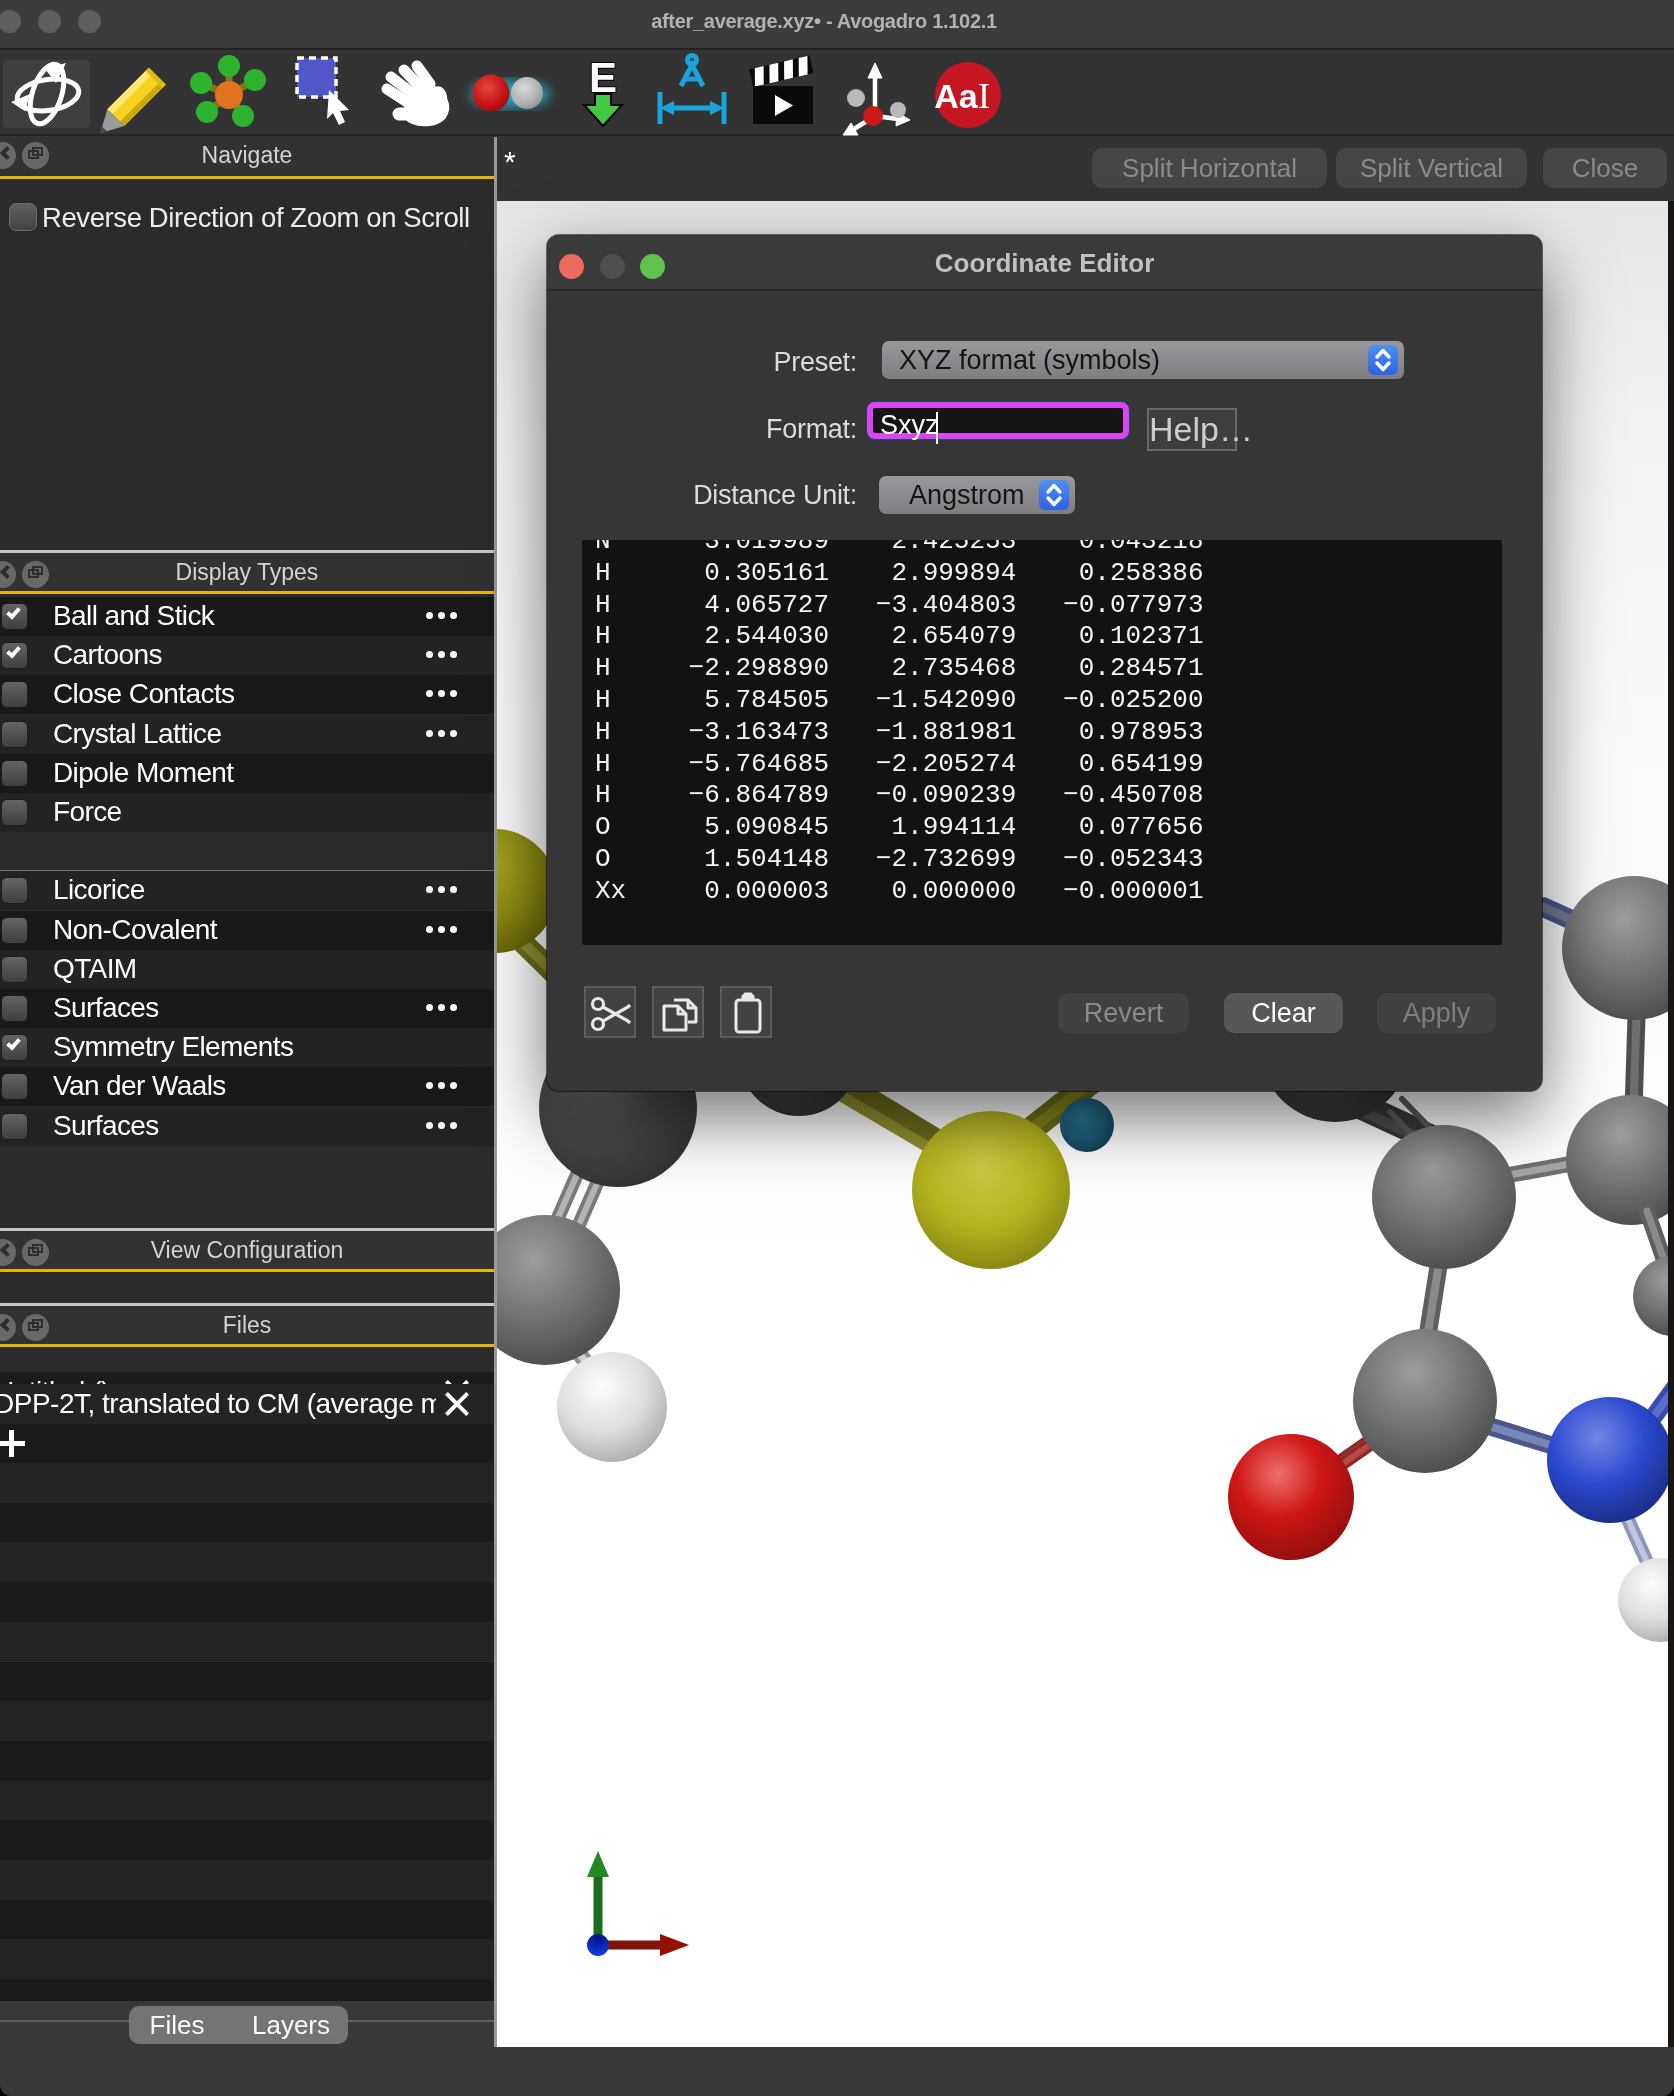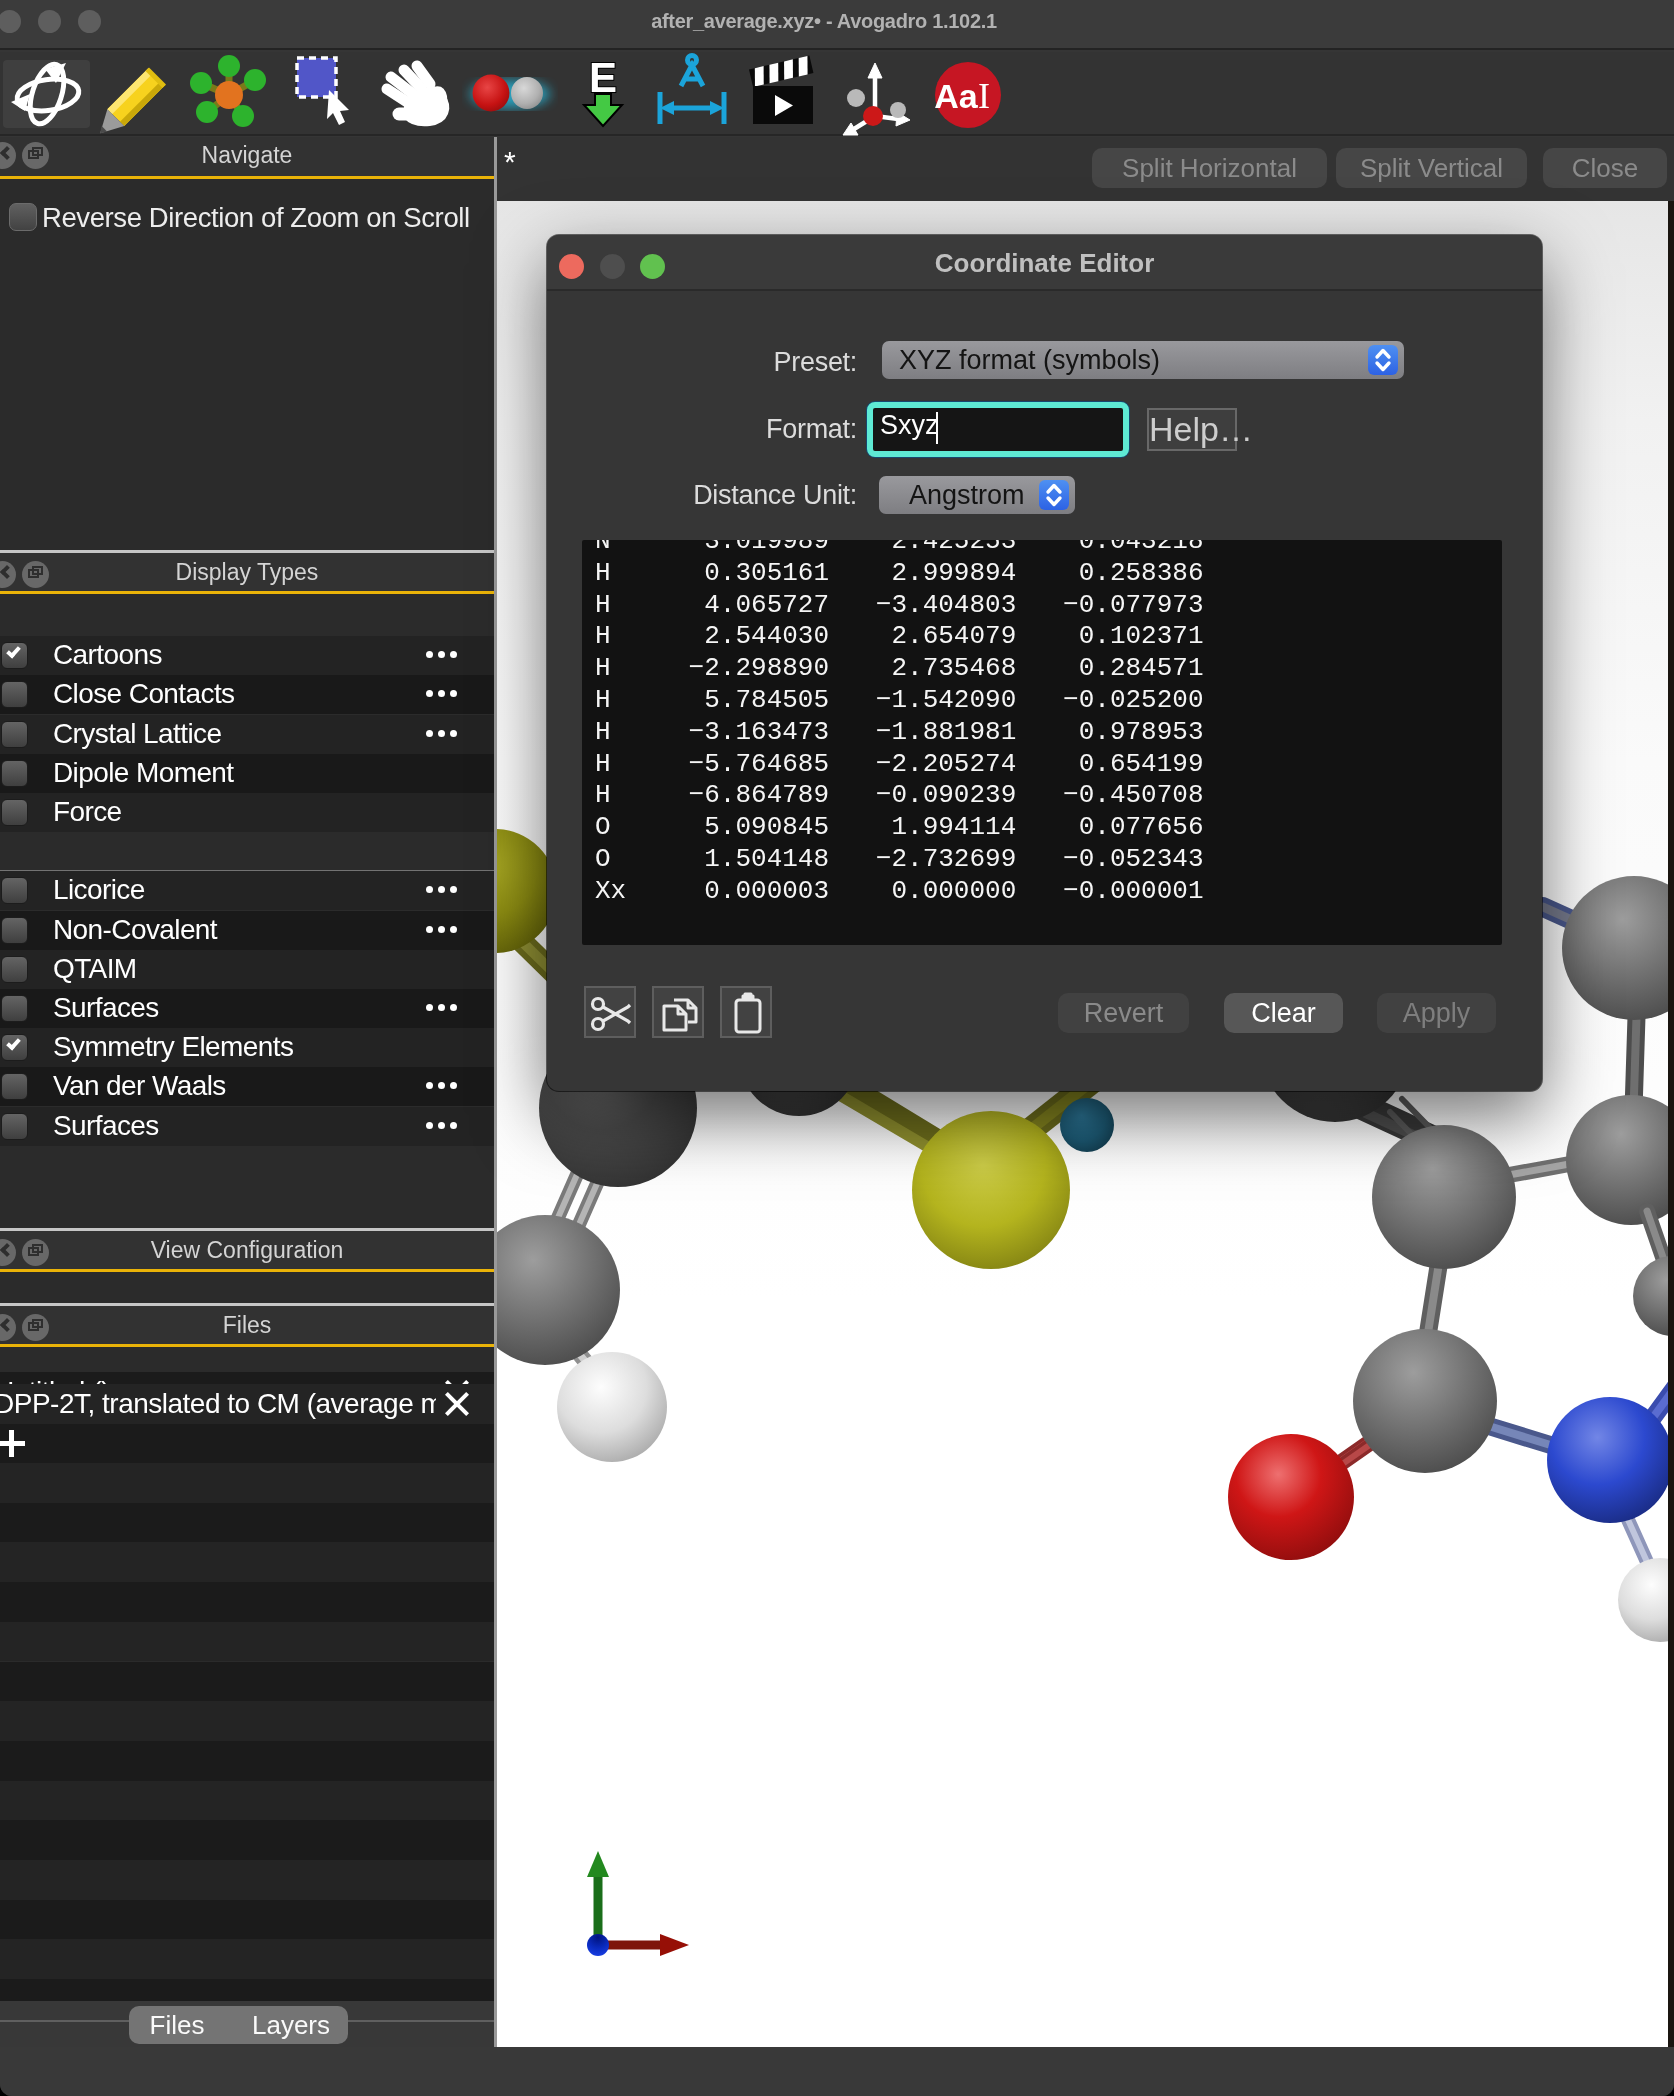--- a/index.html
+++ b/index.html
@@ -29,21 +29,21 @@
   #bottombar { position:absolute; left:0; top:2047px; width:1674px; height:49px; background:#393939; }
 
   
   #dialog { position:absolute; left:547px; top:235px; width:995px; height:856px; background:#363636; border-radius:12px; box-shadow:0 26px 70px rgba(0,0,0,0.55), 0 0 0 1px rgba(0,0,0,0.55); }
   #dtitle { position:absolute; left:0; top:0; width:995px; height:56px; background:#3a3a3a; border-radius:12px 12px 0 0; border-bottom:2px solid #2a2a2a; color:#c0c0c0; font-weight:bold; font-size:26px; text-align:center; line-height:56px; }
   .dlight { position:absolute; top:19px; width:25px; height:25px; border-radius:50%; }
   .dlabel { position:absolute; color:#dcdcdc; font-size:27px; text-align:right; letter-spacing:-0.3px; }
   .popup { position:absolute; background:linear-gradient(#99999d,#7e7e82); border-radius:7px; color:#141414; font-size:27px; }
   .popbtn { position:absolute; top:4px; width:30px; height:30px; border-radius:6px; background:linear-gradient(#4e90f2,#2d62e4); }
   #helpbtn { position:absolute; left:600px; top:173px; width:90px; height:43px; background:#3e3e3e; border:2px solid #686868; color:#cdcdcd; font-size:34px; text-align:center; line-height:39px; }
-  #fring { position:absolute; left:320px; top:167px; width:262px; height:55px; border:6px solid #5eead4; background:#151515; border-radius:8px; box-shadow:0 0 0 1px #17486f; }
+  #fring { position:absolute; left:320px; top:167px; width:262px; height:37px; border:6px solid #d946ef; background:#151515; border-radius:8px; box-shadow:0 0 0 1px #17486f; }
   #coordbox { position:absolute; left:35px; top:305px; width:920px; height:405px; background:#121212; overflow:hidden; border-radius:2px; }
   #coords { position:absolute; left:13px; top:-14px; font-family:"Liberation Mono", monospace; font-size:26px; line-height:31.8px; color:#f5f5f5; white-space:pre; }
   .icobtn { position:absolute; top:751px; width:52px; height:52px; background:#424242; border:2px solid #5e5e5e; }
   .dbtn { position:absolute; top:758px; height:40px; border-radius:10px; font-size:27px; text-align:center; line-height:40px; }
 </style></head>
 <body>
 <div id="win">
   <div id="titlebar">
     <div class="tl" style="left:-2px;"></div>
     <div class="tl" style="left:38px;"></div>
@@ -157,20 +157,31 @@
           <div style="position:absolute;left:10px;top:5px;width:11px;height:9px;border:2.5px solid #2e2e2e;"></div>
         </div></div>
       <div style="position:absolute;left:9px;top:66px;width:28px;height:28px;border-radius:7px;background:linear-gradient(#606060,#424242);border:1px solid #6b6b6b;"></div>
       <div style="position:absolute;left:42px;top:65px;font-size:27.5px;color:#ededed;letter-spacing:-0.4px;">Reverse Direction of Zoom on Scroll</div>
       <div class="sechead" style="top:413px;">Display Types<div class="circbtn" style="left:-11px;">
           <div style="position:absolute;left:13px;top:6px;width:10px;height:10px;border-left:4px solid #2e2e2e;border-bottom:4px solid #2e2e2e;transform:rotate(45deg);"></div>
         </div><div class="circbtn" style="left:22px;">
           <div style="position:absolute;left:6px;top:8px;width:11px;height:9px;border:2.5px solid #2e2e2e;"></div>
           <div style="position:absolute;left:10px;top:5px;width:11px;height:9px;border:2.5px solid #2e2e2e;"></div>
         </div></div>
+      <div class="crow" style="top:460.0px;background:#191919;">
+        <div class="cb">
+          <div class="chk"></div>
+        </div>
+        <div class="lbl">Ball and Stick</div>
+        <div class="dots">
+          <div class="dot" style="left:0;"></div>
+          <div class="dot" style="left:12px;"></div>
+          <div class="dot" style="left:24px;"></div>
+        </div>
+      </div>
       <div class="crow" style="top:499.2px;background:#232323;">
         <div class="cb">
           <div class="chk"></div>
         </div>
         <div class="lbl">Cartoons</div>
         <div class="dots">
           <div class="dot" style="left:0;"></div>
           <div class="dot" style="left:12px;"></div>
           <div class="dot" style="left:24px;"></div>
         </div>

